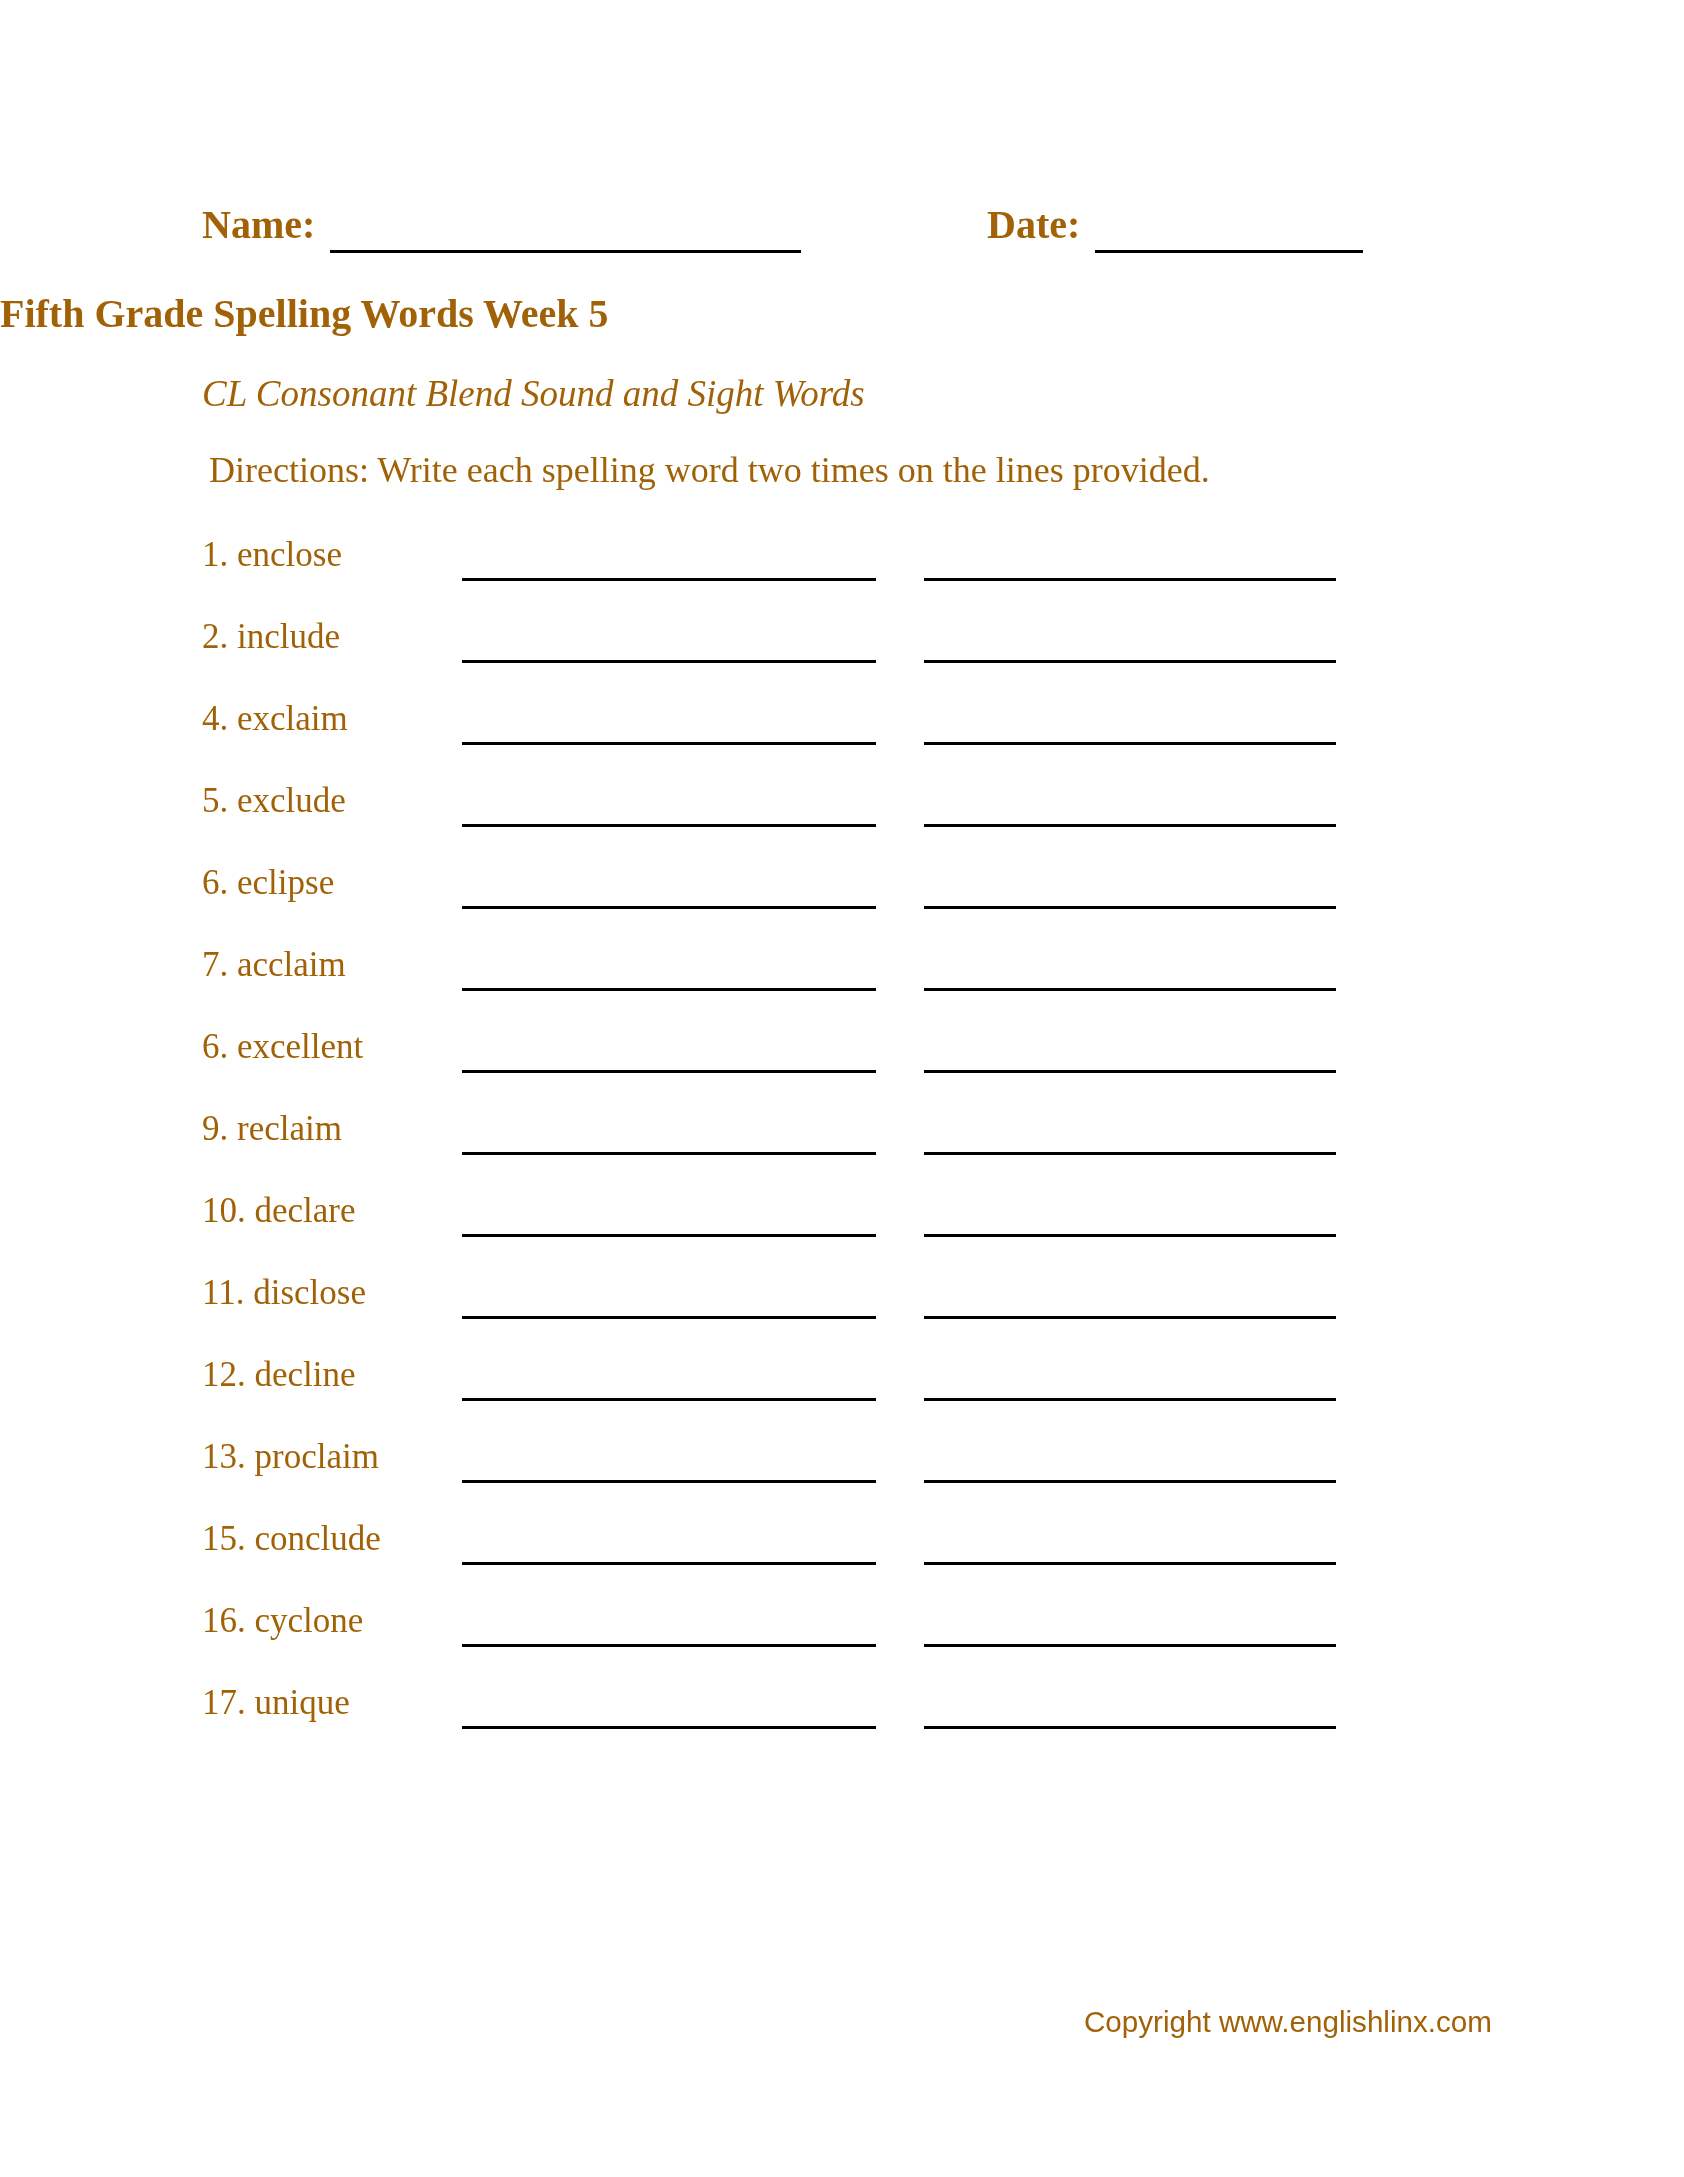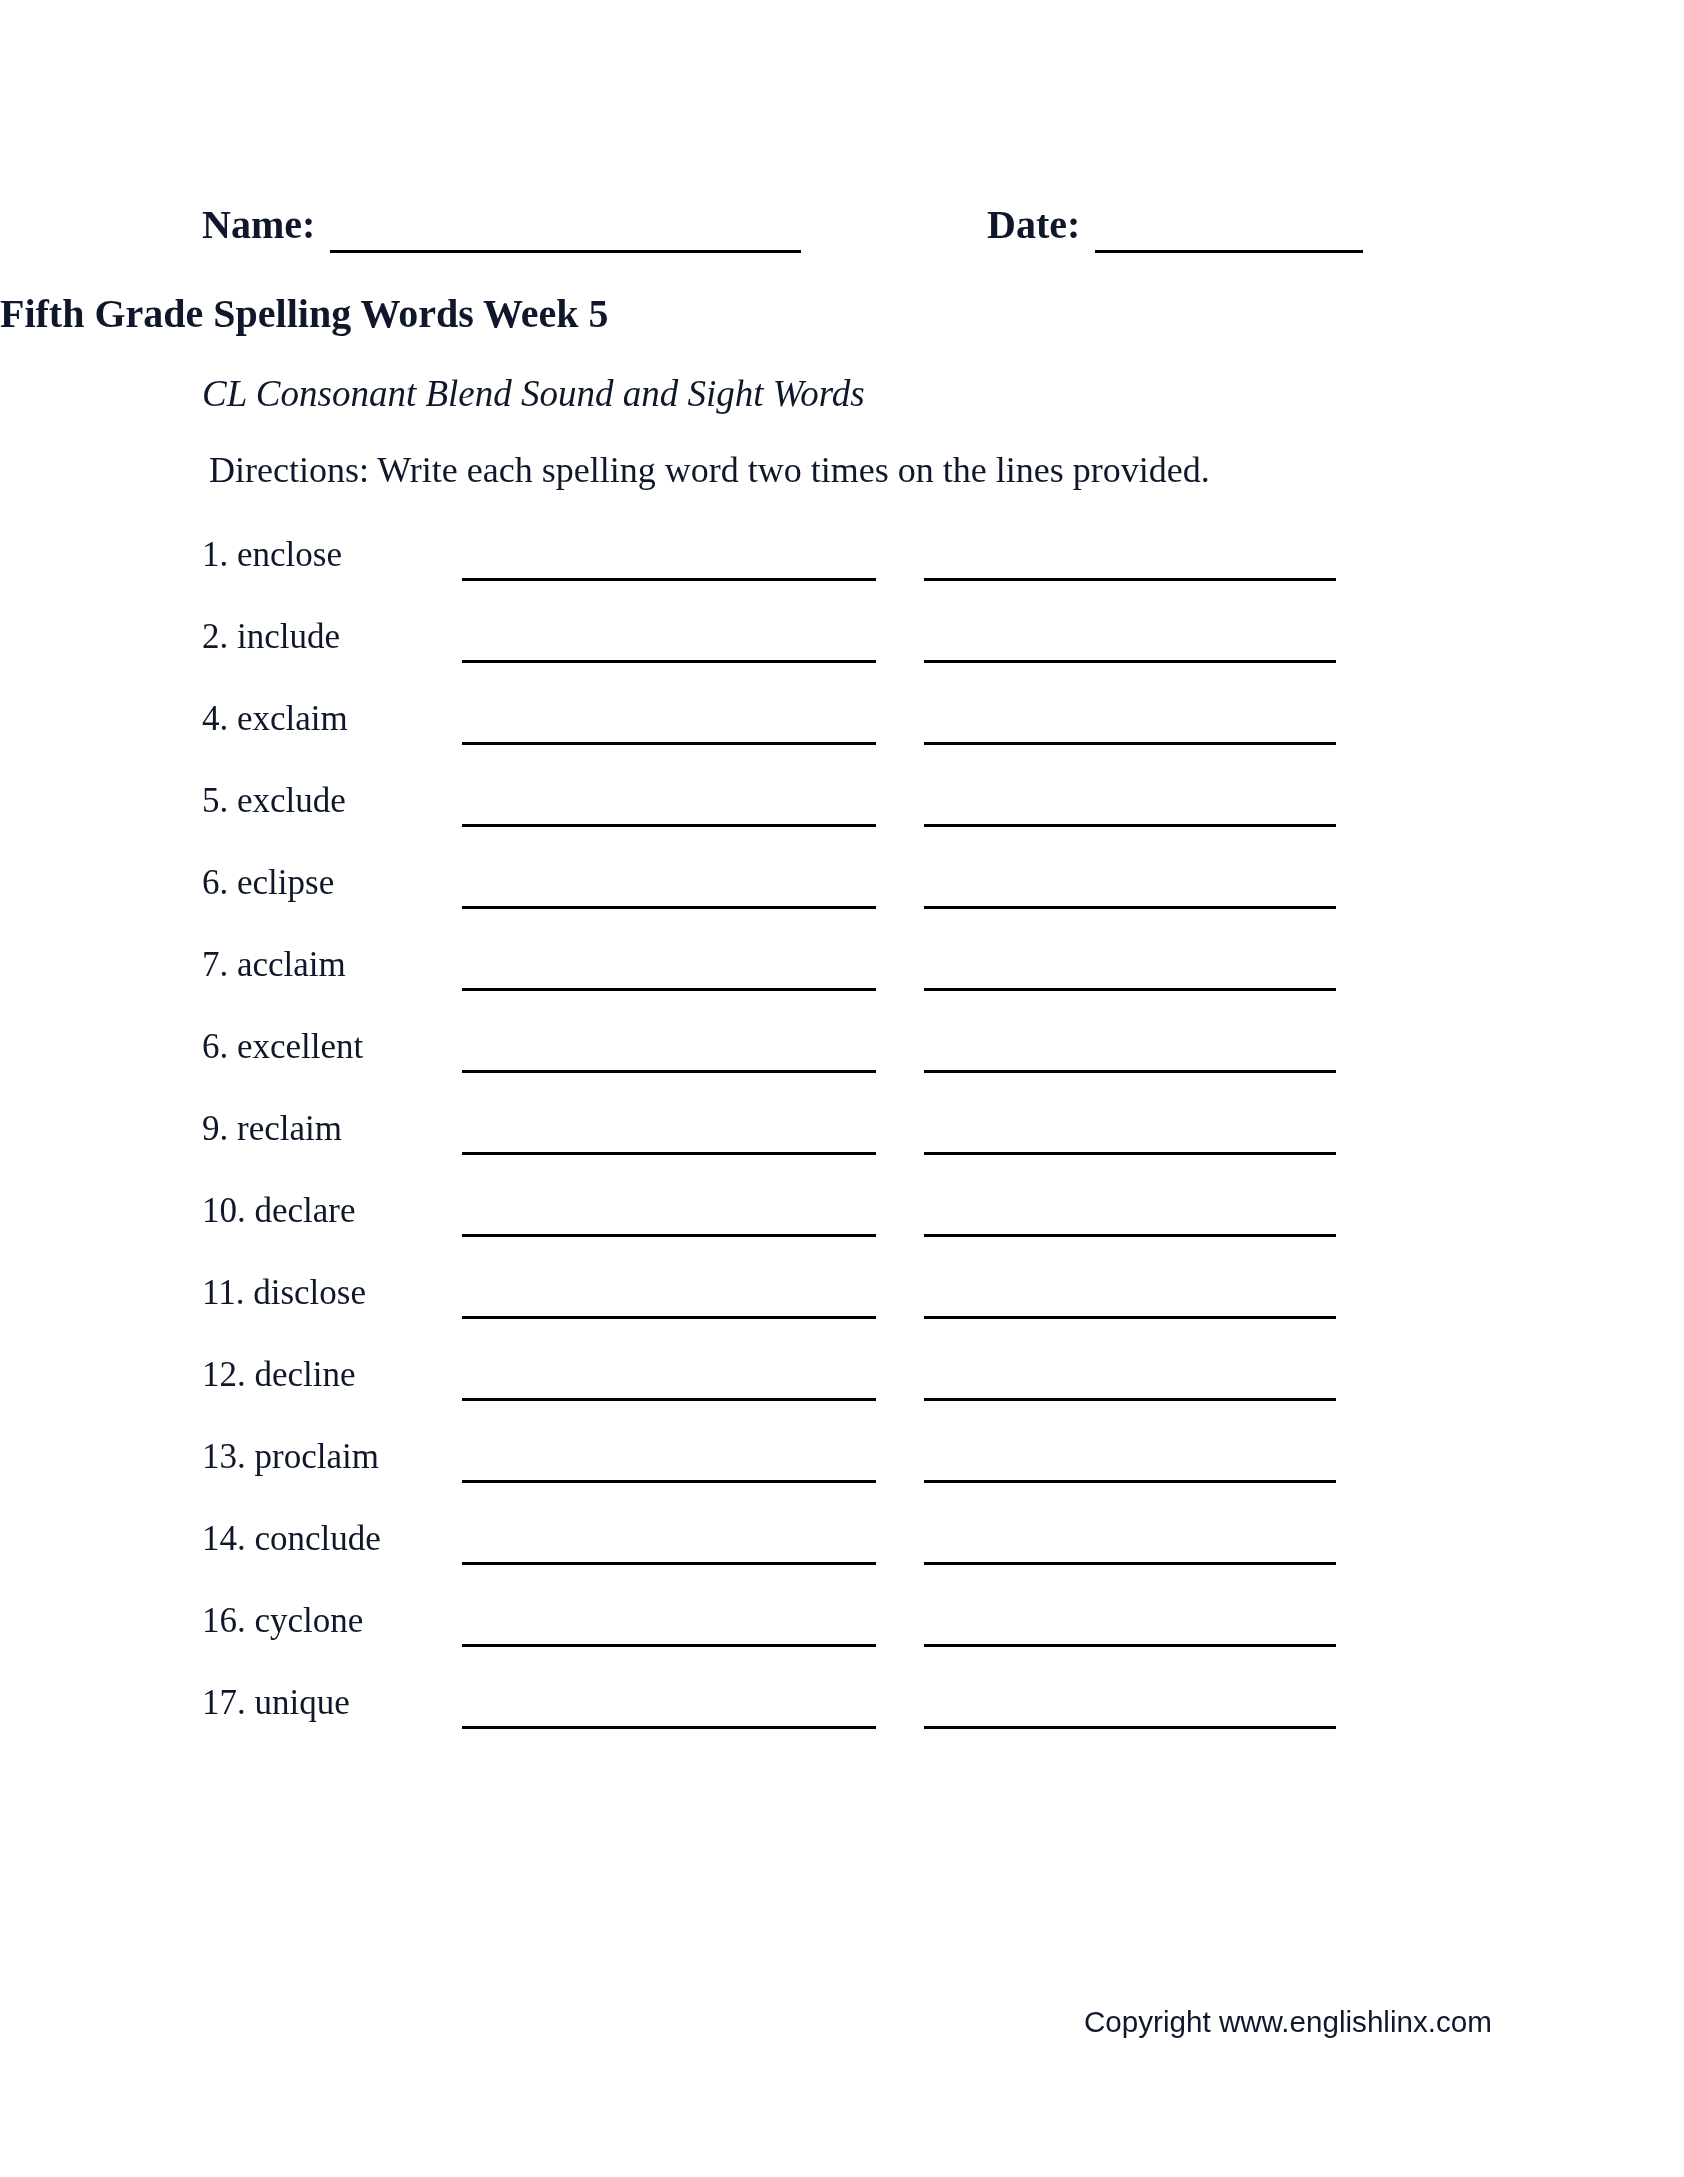--- a/index.html
+++ b/index.html
@@ -5,21 +5,21 @@
   html, body {
     margin: 0;
     padding: 0;
     background: #ffffff;
   }
   .page {
     position: relative;
     width: 1684px;
     height: 2177px;
     background: #ffffff;
-    color: #0f172a;
+    color: #a16207;
     font-family: "Liberation Serif", serif;
     overflow: hidden;
   }
   .abs { position: absolute; }
 
   
   .field-label {
     font-size: 40px;
     font-weight: bold;
     line-height: 1.1;
@@ -163,21 +163,21 @@
         <span class="word-label">12. decline</span>
         <div class="write-line first"></div>
         <div class="write-line second"></div>
       </div>
       <div class="word-row">
         <span class="word-label">13. proclaim</span>
         <div class="write-line first"></div>
         <div class="write-line second"></div>
       </div>
       <div class="word-row">
-        <span class="word-label">14. conclude</span>
+        <span class="word-label">15. conclude</span>
         <div class="write-line first"></div>
         <div class="write-line second"></div>
       </div>
       <div class="word-row">
         <span class="word-label">16. cyclone</span>
         <div class="write-line first"></div>
         <div class="write-line second"></div>
       </div>
       <div class="word-row">
         <span class="word-label">17. unique</span>

